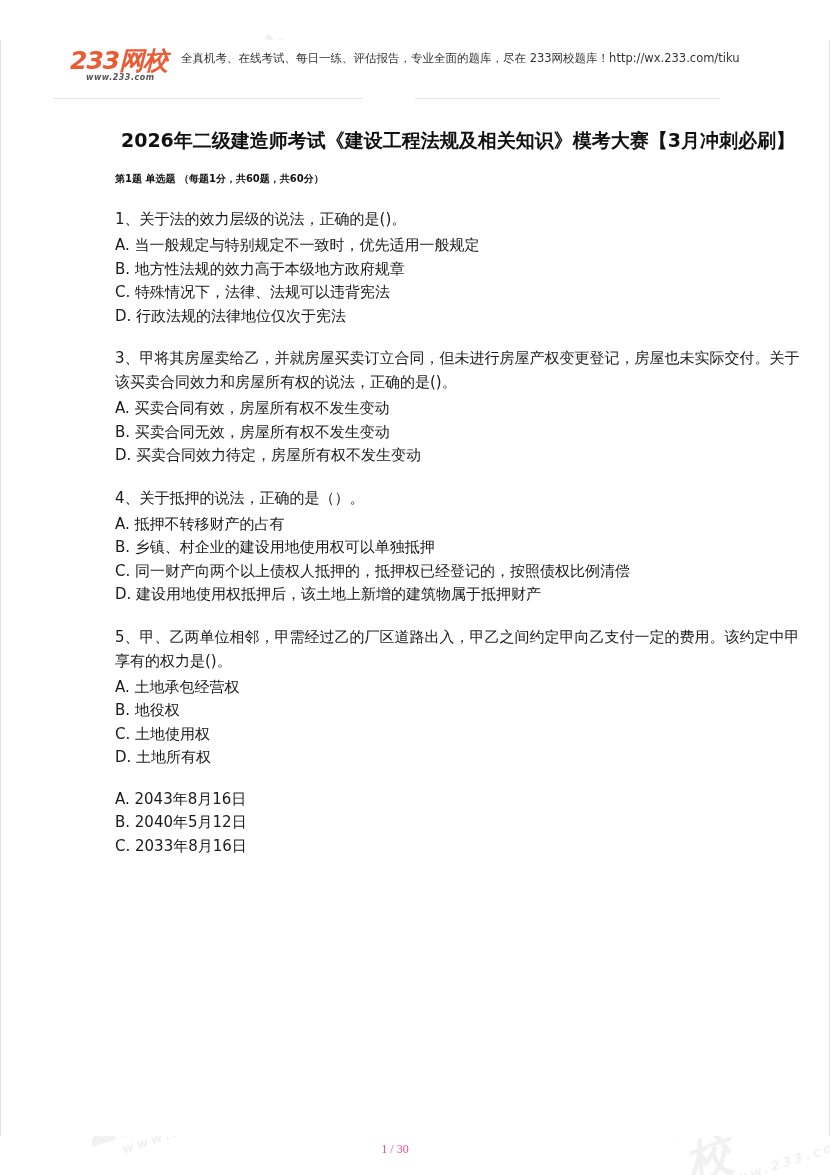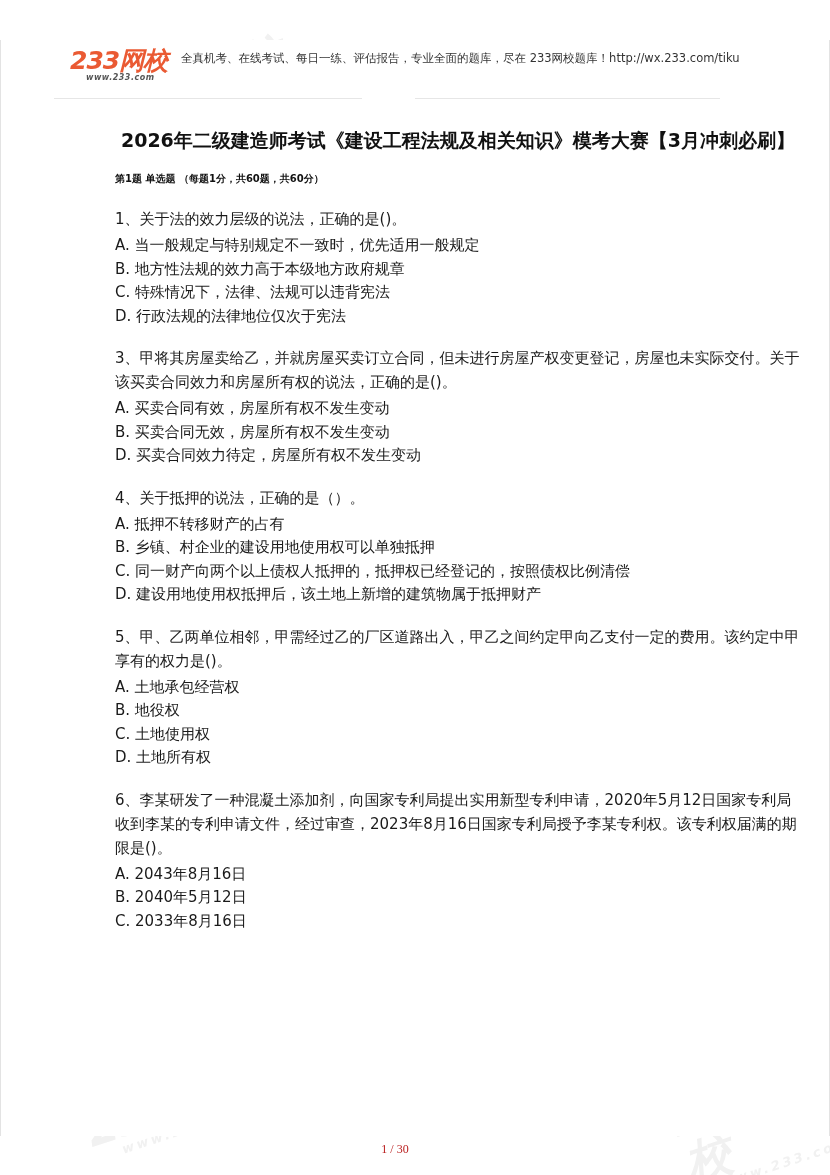--- a/index.html
+++ b/index.html
@@ -151,21 +151,21 @@
     cursor: pointer;
   }
   .page-number {
     position: absolute;
     left: 0;
     top: 1142px;
     width: 790px;
     text-align: center;
     font-family: "Liberation Serif", "DejaVu Serif", serif;
     font-size: 12px;
-    color: #b91c1c;
+    color: #ec4899;
     z-index: 2;
   }
 </style>
 </head>
 <body>
 
 <div class="watermark-layer">
   <div class="wm" style="left:100px; top:88px;">
       <span class="big">233网校</span>
       <span class="small">www.233.com</span>
@@ -274,20 +274,19 @@
 
   <div class="question">
     <div class="q-stem">5、甲、乙两单位相邻，甲需经过乙的厂区道路出入，甲乙之间约定甲向乙支付一定的费用。该约定中甲享有的权力是()。</div>
     <div class="option">A. 土地承包经营权</div>
     <div class="option">B. 地役权</div>
     <div class="option">C. 土地使用权</div>
     <div class="option">D. 土地所有权</div>
   </div>
 
   <div class="question">
-    <div class="q-stem">6、李某研发了一种混凝土添加剂，向国家专利局提出实用新型专利申请，2020年5月12日国家专利局收到李某的专利申请文件，经过审查，2023年8月16日国家专利局授予李某专利权。该专利权届满的期限是()。</div>
     <div class="option">A. 2043年8月16日</div>
     <div class="option">B. 2040年5月12日</div>
     <div class="option">C. 2033年8月16日</div>
   </div>
 </div>
 
 <div class="page-number">1 / 30</div>
 
 </body></html>

